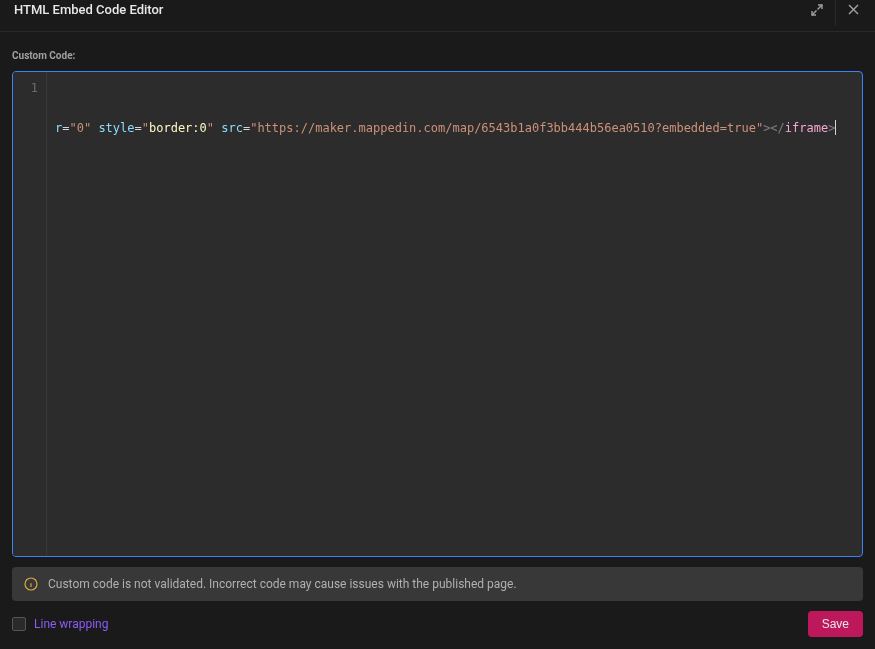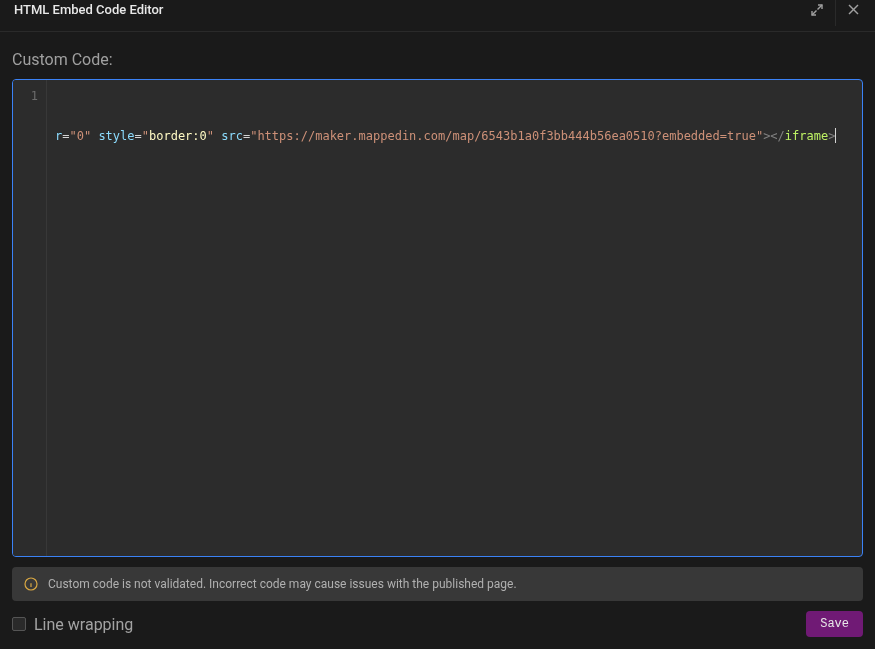--- a/index.html
+++ b/index.html
@@ -48,23 +48,24 @@
       border-left: none;
     }
     .body {
       padding: 12px;
       display: flex;
       flex-direction: column;
       height: calc(100% - 32px);
     }
     .label {
       color: #a0a0a0;
-      font-size: 16px;
+      font-size: 10px;
       margin-bottom: 10px;
       margin-top: 6px;
+      font-weight: bold;
     }
     .editor-wrapper {
       border: 1px solid #3b82f6;
       border-radius: 4px;
       background: #2c2c2c;
       flex: 1;
       display: flex;
       overflow: hidden;
       margin-bottom: 10px;
     }
@@ -90,21 +91,21 @@
       overflow: hidden;
       position: relative;
     }
     .code-line {
       position: relative;
     }
     .tok-attr { color: #8cdcfe; }
     .tok-eq { color: #d4d4d4; }
     .tok-str { color: #ce9178; }
     .tok-str-inner { color: #fef9c3; }
-    .tok-tag { color: #bef264; }
+    .tok-tag { color: #f9a8d4; }
     .tok-bracket { color: #808080; }
     .cursor {
       display: inline-block;
       width: 1px;
       height: 15px;
       background: #d4d4d4;
       vertical-align: middle;
       position: relative;
       top: -1px;
     }
@@ -142,36 +143,36 @@
       cursor: pointer;
     }
     .checkbox {
       width: 14px;
       height: 14px;
       border: 1px solid #555;
       border-radius: 2px;
       background: #2a2a2a;
     }
     .checkbox-label {
-      color: #a3a3a3;
-      font-size: 16px;
+      color: #8b5cf6;
+      font-size: 12px;
     }
     .footer-buttons {
       display: flex;
       gap: 8px;
     }
     .btn {
       padding: 6px 14px;
-      background: #701a75;
+      background: #be185d;
       color: #e8e8e8;
       border: none;
       border-radius: 4px;
       font-size: 12px;
       cursor: pointer;
-      font-family: Liberation Mono, monospace;
+      font-family: Liberation Sans, sans-serif;
     }
   </style>
 </head>
 <body>
 
 <div class="header">
   <div class="header-title">HTML Embed Code Editor</div>
   <div class="header-actions">
     <div class="header-btn">
       <svg width="14" height="14" viewBox="0 0 14 14" fill="none" stroke="currentColor" stroke-width="1.4">

